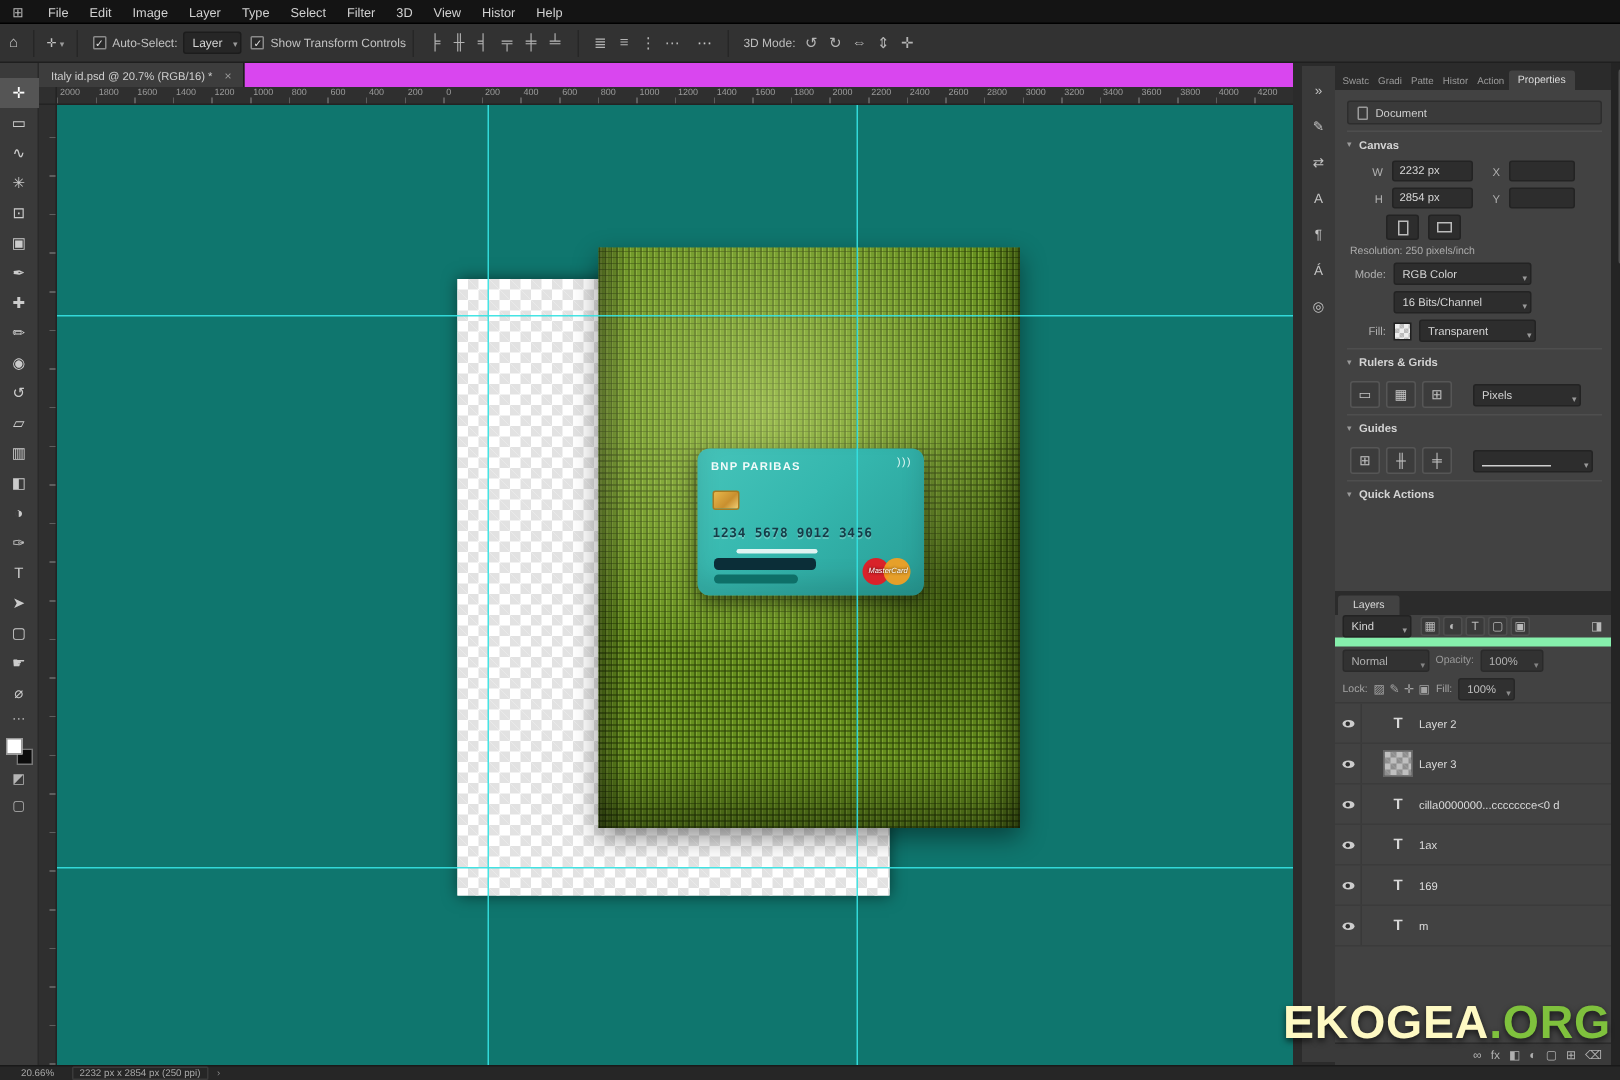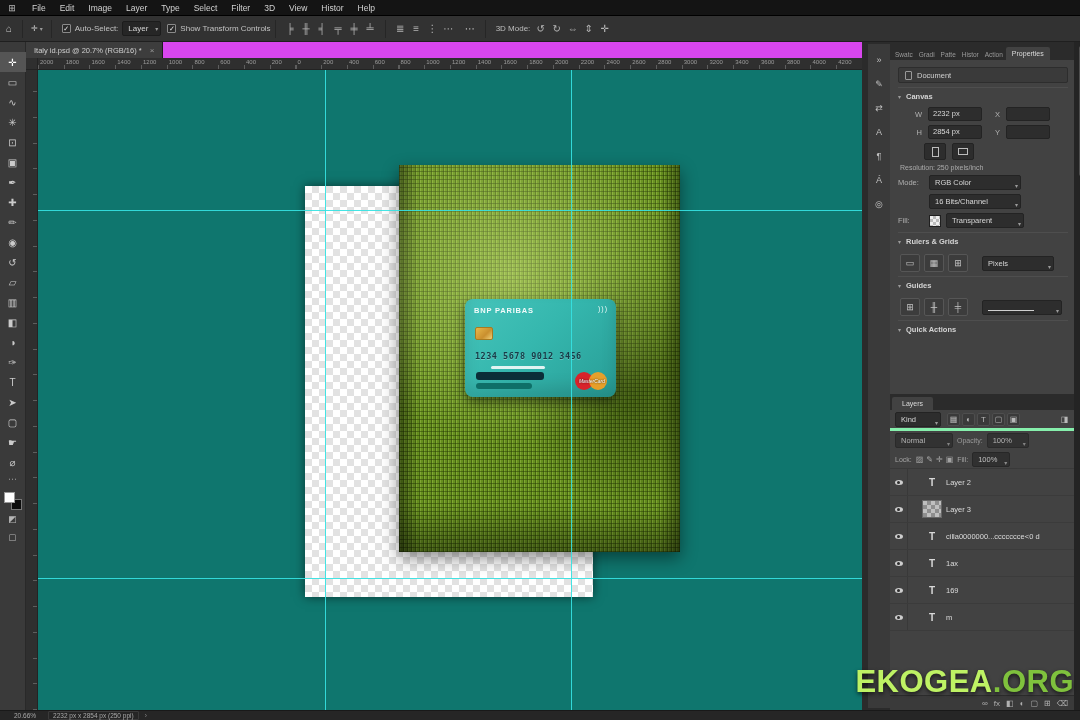--- a/index.html
+++ b/index.html
@@ -132,42 +132,42 @@
          padding:0 4px;line-height:12px;font-size:7.5px}
   .field.dim{color:transparent}
   .orient-row{display:flex;gap:6px;margin:4px 0 4px 26px}
   .orient{width:22px;height:17px;background:#2d2d2d;border:1px solid #232323;border-radius:2px;
           display:flex;align-items:center;justify-content:center}
   .orient .pg{border:1px solid #bcbcbc}
   .orient .pg.p{width:7px;height:10px}
   .orient .pg.l{width:10px;height:7px}
   .res{font-size:7px;color:#ababab;margin:3px 0 3px 2px}
   .frow{display:flex;align-items:center;gap:5px;margin:4px 0}
-  .flbl{width:26px;color:#b0b0b0}
+  .flbl{width:26px;text-align:right;color:#b0b0b0}
   .dd{position:relative;height:15px;background:#2d2d2d;border:1px solid #232323;border-radius:2px;
       color:#d6d6d6;padding:0 12px 0 5px;line-height:13px;font-size:7.5px;white-space:nowrap;overflow:hidden}
   .dd::after{content:"▾";position:absolute;right:2px;top:4px;font-size:6px;color:#9a9a9a}
   .dd.w88{width:92px}.dd.w74{width:78px}
   .indent{margin-left:31px}
   .mini-checker{width:12px;height:12px;border:1px solid #1f1f1f;
     background-image:linear-gradient(45deg,#bbb 25%,transparent 25%,transparent 75%,#bbb 75%),
                      linear-gradient(45deg,#bbb 25%,#eee 25%,#eee 75%,#bbb 75%);
     background-position:0 0,3px 3px;background-size:6px 6px}
   .icons-row{display:flex;gap:4px;margin:5px 0 3px 2px;align-items:center}
   .pbtn{width:20px;height:18px;border:1px solid #565656;border-radius:2px;display:flex;align-items:center;
         justify-content:center;color:#c4c4c4;font-size:9px;background:#3c3c3c}
   .units-dd{width:72px;margin-left:10px}
   .line-dd{width:80px;margin-left:10px;display:flex;align-items:center}
   .line-sample{display:inline-block;width:46px;height:0;border-top:1px solid #cfcfcf;margin-top:6px}
 
   .ltabbar{height:16px;background:#2b2b2b;display:flex;align-items:flex-end;padding-left:2px}
   .ltab{font-size:7px;color:#dadada;background:#424242;padding:3px 10px;border-radius:2px 2px 0 0}
   .layers{background:#424242;flex:1;display:flex;flex-direction:column;overflow:hidden;position:relative}
   .lrow{display:flex;align-items:center;gap:4px;padding:0 5px;font-size:7px;color:#b5b5b5}
-  .lfilter{height:21px;border-bottom:3px solid #86efac}
+  .lfilter{height:21px;border-bottom:6px solid #86efac}
   .kind-dd{width:46px}
   .filter-ics{display:flex;gap:2px;margin-left:2px}
   .fic{width:13px;height:13px;display:flex;align-items:center;justify-content:center;font-size:8px;
        color:#b9b9b9;border:1px solid #4e4e4e;border-radius:2px;background:#3a3a3a}
   .fic.toggle{margin-left:auto;border:none;background:none}
   .lblend{height:19px;opacity:.75}
   .blend-dd{width:58px}
   .op-dd{width:42px}
   .llock{height:19px;opacity:.85;border-bottom:1px solid #383838}
   .lock-ics{display:flex;gap:3px}
@@ -199,21 +199,21 @@
   
   .statusbar{position:absolute;left:0;top:710px;width:1080px;height:10px;background:#262626;
              border-top:1px solid #191919;display:flex;align-items:center;font-size:6.5px;color:#a8a8a8}
   .sb-zoom{margin-left:14px}
   .sb-info{margin-left:12px;border:1px solid #3a3a3a;padding:0 4px;border-radius:1px}
   .sb-chev{margin-left:6px;color:#8a8a8a}
 
   
   .watermark{position:absolute;right:6px;bottom:20px;z-index:50;font-size:31px;font-weight:bold;
              letter-spacing:.5px;text-shadow:0 2px 4px rgba(0,0,0,.65)}
-  .wm-main{color:#bef264}
+  .wm-main{color:#fef9c3}
   .wm-suffix{color:#7fc13d}
 </style>
 </head>
 <body>
 
 <div class="menubar">
   <span class="pslogo">⊞</span>
   <div class="menus">
 
   <span class="menu-item">File</span>

